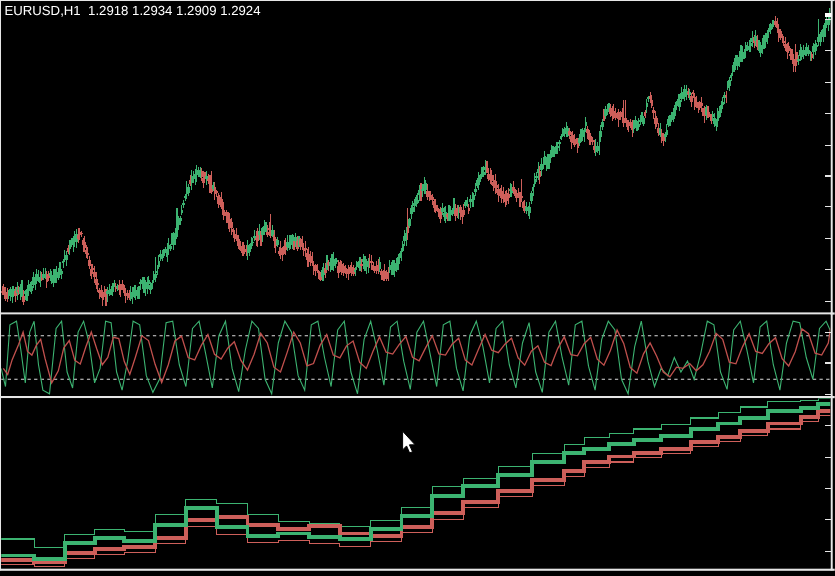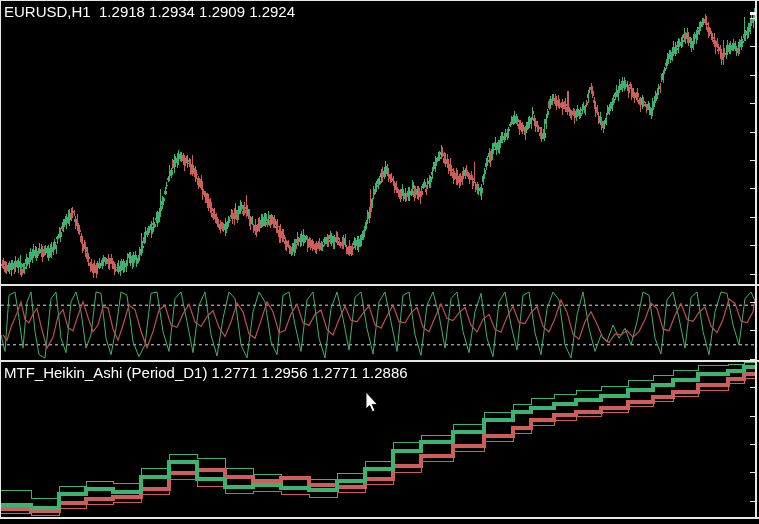--- a/index.html
+++ b/index.html
@@ -1,21 +1,21 @@
 <!DOCTYPE html>
 <html><head>
 <meta charset="utf-8">
 <style>
   html,body{margin:0;padding:0;background:#000;}
   .terminal{position:relative;width:759px;height:524px;background:#000;overflow:hidden;
             font-family:"Liberation Sans",sans-serif;}
   .frame{position:absolute;background:#E6E6E6;}
   .panel{position:absolute;left:1px;width:754px;background:#000;overflow:hidden;}
   .panel svg{position:absolute;left:0;top:0;}
-  .panel-label{position:absolute;left:3px;top:2px;color:#FFFFFF;font-size:15px;
+  .panel-label{position:absolute;left:3px;top:2px;color:#FFFFFF;font-size:12px;
                letter-spacing:0px;white-space:pre;z-index:5;}
   .separator{position:absolute;left:0;width:759px;height:2px;background:#E6E6E6;}
   .time-axis{position:absolute;left:0;top:519px;width:759px;height:5px;background:#000;}
   .cursor{position:absolute;z-index:9;}
 </style>
 </head>
 <body>
 
 <div class="terminal">
 
@@ -1048,21 +1048,20 @@
 
   <div class="separator" style="top:360px;"></div>
 
   <div class="panel" style="top:362px;height:155px;">
     <svg id="mtf-svg" width="754" height="155" shape-rendering="crispEdges">
         <path d="M0,128H30V136H58V124H85V119H112V121H140V106H168V92H196V96H224V106H252V112H280V114H308V117H336V111H364V99H392V80H420V73H452V62H483V50H512V42H530V36H553V32H575V28H600V24H627V18H652V13H672V8H697V3H727V2H743V0H754" fill="none" stroke="#3CB371" stroke-width="1"></path>
         <path d="M0,151H30V153H58V146H85V142H112V140H140V132H168V117H196V124H224V131H252V129H280V132H308V135H336V130H364V122H392V110H420V99H452V89H483V79H512V71H530V63H553V58H575V54H600V50H627V44H652V39H672V34H697V28H727V21H743V16H754" fill="none" stroke="#CD5F5A" stroke-width="1"></path>
         <path d="M0,147H30V149H58V141H85V137H112V135H140V127H168V111H196V108H224V115H252V119H280V116H308V123H336V125H364V117H392V104H420V94H452V84H483V74H512V66H530V58H553V53H575V50H600V46H627V40H652V35H672V30H697V23H727V17H743V12H754" fill="none" stroke="#CD5F5A" stroke-width="3.5"></path>
         <path d="M0,143H30V146H58V132H85V127H112V130H140V115H168V100H196V117H224V125H252V123H280V126H308V128H336V119H364V107H392V89H420V80H452V70H483V58H512V50H530V46H553V42H575V38H600V34H627V28H652V23H672V18H697V12H727V9H743V5H754" fill="none" stroke="#3CB371" stroke-width="3.5"></path>
       </svg>
-    <div class="panel-label"><span>MTF_Heikin_Ashi (Period_D1)</span><span> </span><span>1.2771 1.2956 1.2771 1.2886</span></div>
   </div>
 
   <div class="separator" style="top:517px;"></div>
 
   <div class="time-axis">
     
   </div>
 
   <svg id="rticks-svg" width="6" height="519" shape-rendering="crispEdges" style="position:absolute;left:750px;top:0;">
       <line x1="0" y1="18" x2="6" y2="18" stroke="#E6E6E6" stroke-width="1"></line>

